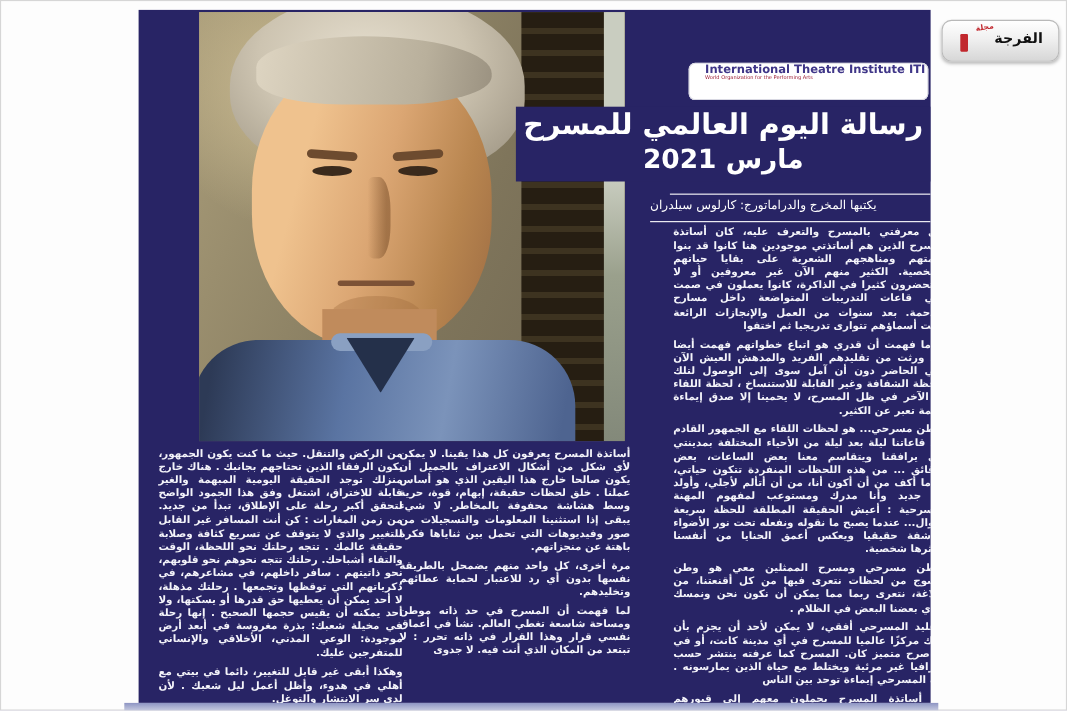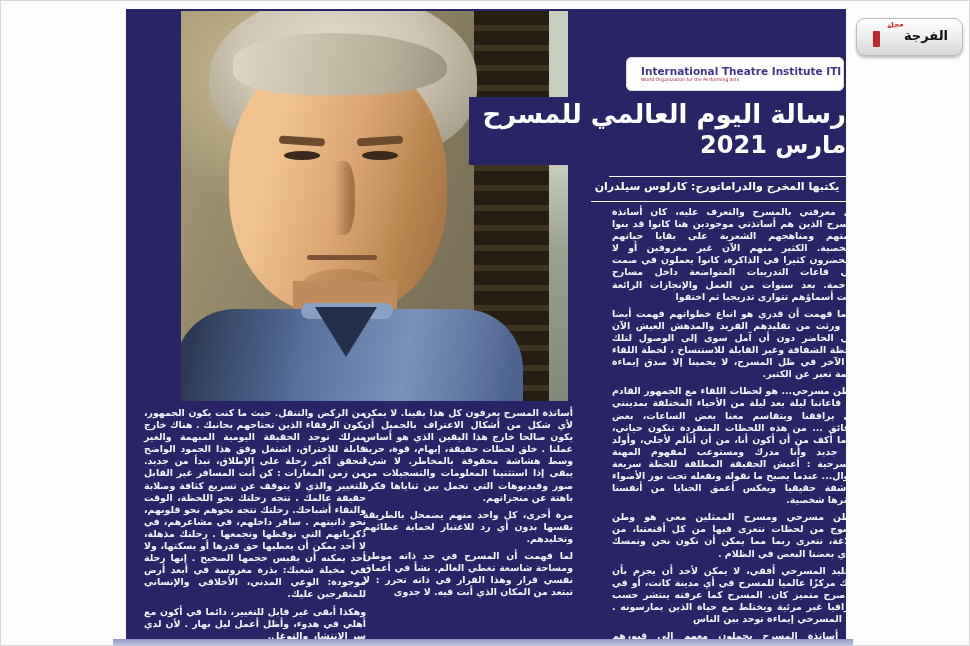--- a/index.html
+++ b/index.html
@@ -42,38 +42,38 @@
   .ph-neck{position:absolute;left:112px;top:270px;width:104px;height:70px;background:#c08b5c;}
   .ph-shirt{position:absolute;left:-6px;top:298px;width:348px;height:96px;border-radius:60px 60px 0 0;
            background:linear-gradient(100deg,#2d3a56 6%,#5a74a2 40%,#7b93ba 66%,#4e6490 96%);}
   .ph-collar{position:absolute;left:134px;top:296px;width:62px;height:50px;background:#24304a;
            clip-path:polygon(0 0,100% 0,50% 100%);}
   .ph-collar-edge{position:absolute;left:120px;top:292px;width:92px;height:16px;border-radius:8px;
            background:#8aa0c2;}
 
   
   .title-band{position:absolute;left:343px;top:88px;width:377px;height:68px;background:#282465;
-              color:#ffffff;direction:rtl;font-weight:bold;}
+              color:#ffffff;direction:rtl;text-align:center;font-weight:bold;}
   .title-line1{font-size:26px;line-height:34px;}
   .title-line2{font-size:24px;line-height:28px;}
 
   
   .iti-box{position:absolute;left:500px;top:48px;width:218px;height:34px;background:#ffffff;
-           border-radius:6px;display:flex;align-items:center;padding:0 8px;box-sizing:border-box;
+           border-radius:6px;display:flex;padding:0 8px;box-sizing:border-box;
            box-shadow:0 0 0 1px #d8d8e2 inset;}
   .iti-text{margin-left:7px;}
   .iti-title{color:#3f3688;font-size:10.5px;font-weight:bold;line-height:12px;white-space:nowrap;}
   .iti-sub{color:#9c1b33;font-size:4.6px;line-height:6px;white-space:nowrap;}
 
   
   .rule{position:absolute;height:1px;background:#ffffff;}
   .rule1{left:483px;top:167px;width:237px;}
   .rule2{left:465px;top:192px;width:255px;}
   .byline{position:absolute;left:465px;top:171px;width:252px;color:#ffffff;direction:rtl;
-          text-align:center;font-size:11px;font-weight:bold;}
+          text-align:left;font-size:11px;font-weight:normal;}
 
   
   .col{position:absolute;color:#f4f4fa;direction:rtl;text-align:justify;text-align-last:right;
        font-size:9.4px;line-height:12.1px;font-weight:bold;}
   .col p{margin:0 0 5px 0;}
   .col-main{left:486px;top:197px;width:250px;height:432px;}
   .col-middle{left:237px;top:398px;width:210px;height:230px;}
   .col-left{left:6px;top:398px;width:222px;height:230px;margin-left:12px;}
 
   
@@ -144,21 +144,21 @@
     </div>
 
     <div class="col col-middle">
       <p>أساتذة المسرح يعرفون كل هذا يقينا. لا يمكن لأي شكل من أشكال الاعتراف بالجميل أن يكون صالحا خارج هذا اليقين الذي هو أساس عملنا . خلق لحظات حقيقة، إبهام، قوة، حرية وسط هشاشة محفوفة بالمخاطر. لا شيء يبقى إذا استثنينا المعلومات والتسجيلات من صور وفيديوهات التي تحمل بين ثناياها فكرة باهتة عن منجزاتهم.</p>
       <p>مرة أخرى، كل واحد منهم يضمحل بالطريقة نفسها بدون أي رد للاعتبار لحماية عطائهم وتخليدهم.</p>
       <p>لما فهمت أن المسرح في حد ذاته موطن ومساحة شاسعة تغطي العالم. نشأ في أعماق نفسي قرار وهذا القرار في ذاته تحرر : لا تبتعد من المكان الذي أنت فيه. لا جدوى</p>
     </div>
 
     <div class="col col-left">
       <p>من الركض والتنقل. حيث ما كنت يكون الجمهور، يكون الرفقاء الذين تحتاجهم بجانبك . هناك خارج منزلك توجد الحقيقة اليومية المبهمة والغير قابلة للاختراق، اشتغل وفق هذا الجمود الواضح لتحقق أكبر رحلة على الإطلاق، تبدأ من جديد. من زمن المغارات : كن أنت المسافر غير القابل للتغيير والذي لا يتوقف عن تسريع كثافة وصلابة حقيقة عالمك . تتجه رحلتك نحو اللحظة، الوقت والتقاء أشباحك. رحلتك تتجه نحوهم نحو قلوبهم، نحو ذاتيتهم . سافر داخلهم، في مشاعرهم، في ذكرياتهم التي توقظها وتجمعها . رحلتك مذهلة، لا أحد يمكن أن يعطيها حق قدرها أو يسكتها، ولا أحد يمكنه أن يقيس حجمها الصحيح . إنها رحلة في مخيلة شعبك: بذرة مغروسة في أبعد أرض موجودة: الوعي المدني، الأخلاقي والإنساني للمتفرجين عليك.</p>
-      <p>وهكذا أبقى غير قابل للتغيير، دائما في أكون مع أهلي في هدوء، وأظل أعمل ليل نهار . لأن لدي سر الانتشار والتوغل.</p>
+      <p>وهكذا أبقى غير قابل للتغيير، دائما في بيتي مع أهلي في هدوء، وأظل أعمل ليل شعبك . لأن لدي سر الانتشار والتوغل.</p>
     </div>
 
   </div>
 
   <div class="page-shadow"></div>
 
   <div class="badge">
     <span class="badge-sub">مجلة</span>
     <span class="badge-block"></span>
     <span class="badge-label">الفرجة</span>

